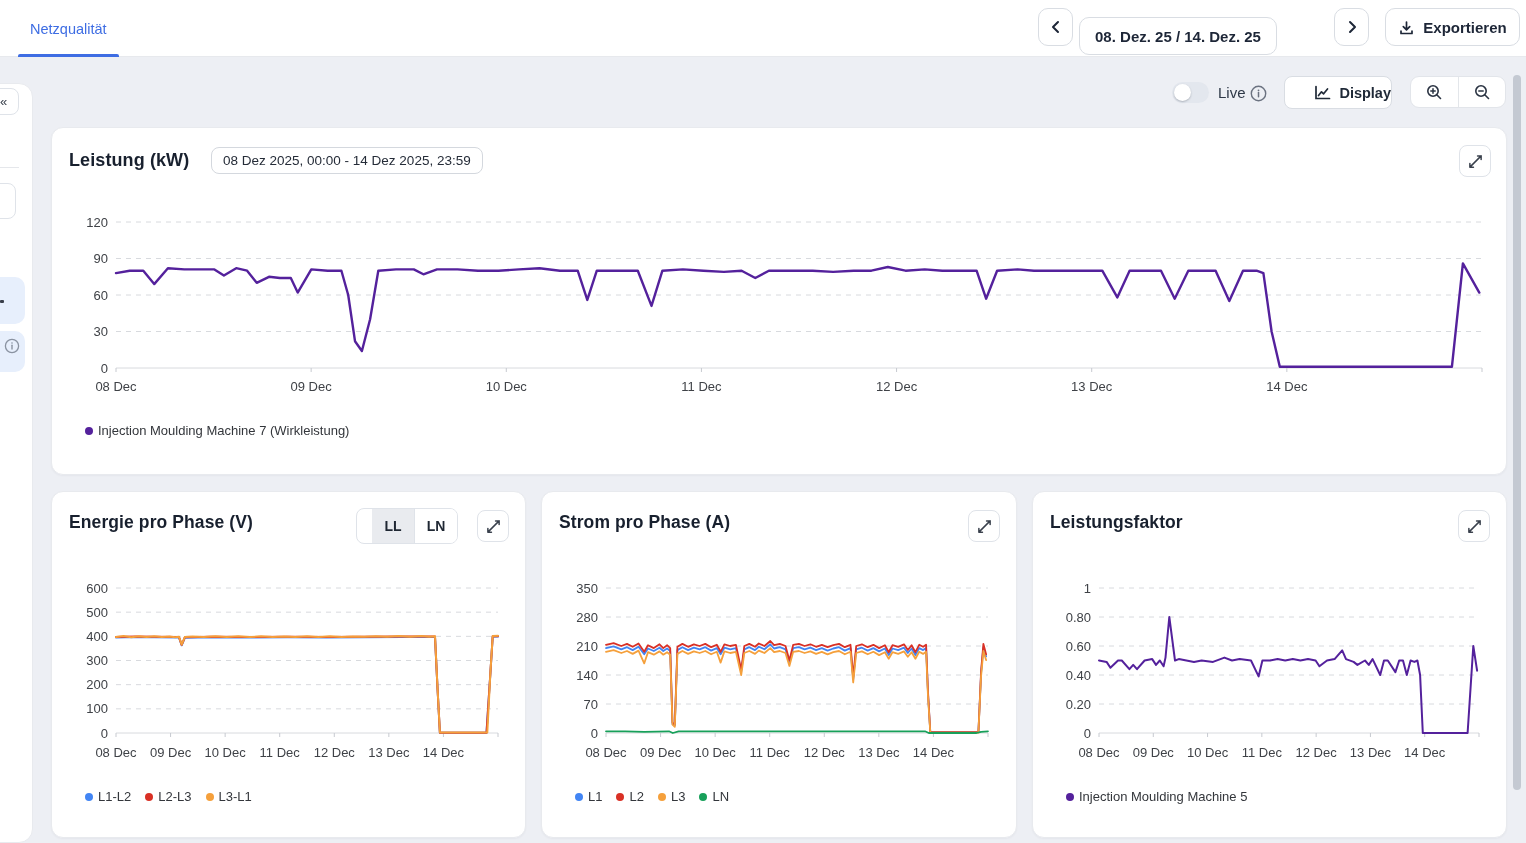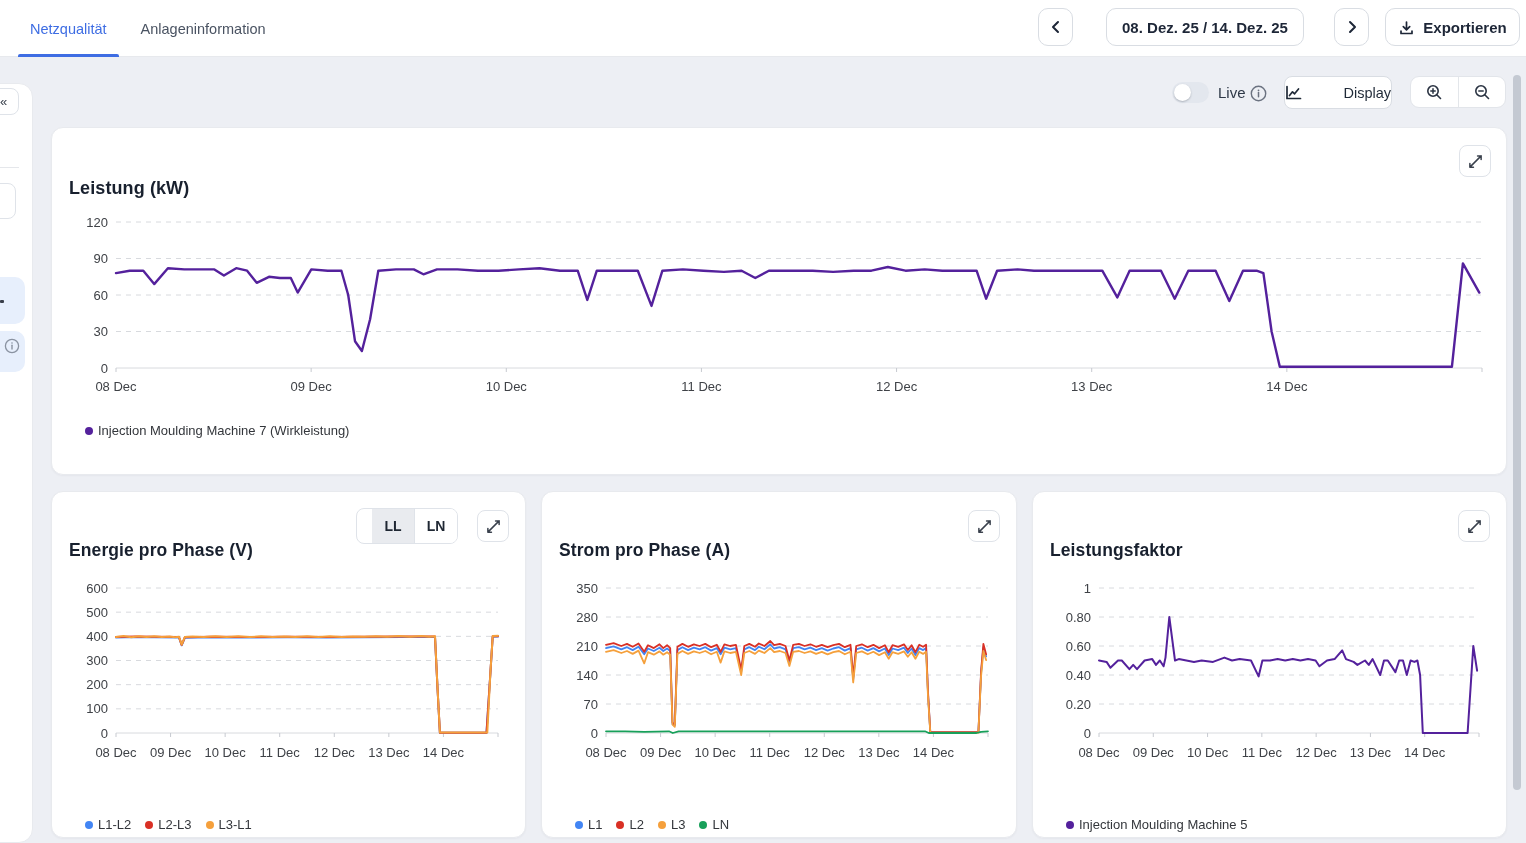--- a/index.html
+++ b/index.html
@@ -7,30 +7,30 @@
   body { font-family:"Liberation Sans", sans-serif; background:#edeff4; position:relative; color:#1c2433; }
 
   
   .topbar { position:absolute; left:0; top:0; width:1526px; height:57px; background:#ffffff; border-bottom:1px solid #e7e9ed; z-index:5; }
   .tabs { position:absolute; left:18px; top:0; height:57px; display:flex; gap:10px; }
   .tab { position:relative; display:flex; align-items:center; gap:7px; padding:0 12px; height:100%; font-size:14.5px; font-weight:500; color:#4a5362; cursor:pointer; }
   .tab.active { color:#3e6de3; }
   .tab.active::after { content:""; position:absolute; left:0; right:0; bottom:0; height:3px; background:#3e6de3; border-radius:2px 2px 0 0; }
   .hbtn { position:absolute; top:8px; height:38px; background:#fff; border:1px solid #d9dde3; border-radius:10px; display:flex; align-items:center; justify-content:center; gap:8px; font-size:15px; font-weight:600; color:#1d2637; cursor:pointer; }
   .navprev { left:1038px; width:35px; }
-  .datebox { left:1106px; width:198px; }
+  .datebox { left:1079px; width:198px;margin-top:9px; }
   .navnext { left:1334px; width:35px; }
   .exportbtn { left:1385px; width:135px; }
 
   
   .toggle-track { position:absolute; left:1172px; top:82px; width:37px; height:21px; background:#e3e7ee; border-radius:11px; cursor:pointer; }
   .toggle-knob { position:absolute; left:2px; top:2px; width:17px; height:17px; background:#fff; border-radius:50%; box-shadow:0 1px 2px rgba(16,24,40,.25); }
   .live-label { position:absolute; left:1218px; top:84px; font-size:15px; color:#2e3847; }
   .info-icn { position:absolute; left:1250px; top:85px; width:17px; height:17px; }
-  .displaybtn { position:absolute; left:1284px; top:76px; width:108px; height:33px; background:#fff; border:1px solid #d9dde3; border-radius:8px; display:flex; align-items:center; justify-content:space-between; gap:8px; font-size:14.5px; font-weight:400; color:#1f2937; cursor:pointer; }
+  .displaybtn { position:absolute; left:1284px; top:76px; width:108px; height:33px; background:#fff; border:1px solid #d9dde3; border-radius:8px; display:flex; align-items:center; justify-content:flex-end; gap:8px; font-size:14.5px; font-weight:700; color:#1f2937; cursor:pointer; }
   .zoomgrp { position:absolute; left:1410px; top:76px; width:96px; height:32px; background:#fff; border:1px solid #e2e5ea; border-radius:9px; display:flex; }
   .zoomcell { flex:1; display:flex; align-items:center; justify-content:center; cursor:pointer; }
   .zoomcell + .zoomcell { border-left:1px solid #e3e6ea; }
 
   
   .scroll-thumb { position:absolute; left:1513px; top:75px; width:8px; height:715px; background:#c4c9d2; border-radius:4px; }
 
   
   .side-panel { position:absolute; left:-20px; top:83px; width:53px; height:760px; background:#fff; border:1px solid #e8eaee; border-radius:14px; z-index:4; }
   .side-collapse { position:absolute; left:-12px; top:88px; width:31px; height:27px; background:#fff; border:1px solid #dfe3e9; border-radius:8px; font-size:13px; color:#39404c; display:flex; align-items:center; justify-content:center; cursor:pointer; z-index:5; }
@@ -41,54 +41,51 @@
   .side-item.two { top:331px; height:41px; }
   .side-mark { position:absolute; left:0; top:300px; width:4px; height:3px; background:#3a3f4a; border-radius:1px; z-index:6; }
   .side-info { position:absolute; left:4px; top:338px; width:16px; height:16px; z-index:6; }
 
   
   .card { position:absolute; background:#fff; border:1px solid #e8eaee; border-radius:12px; box-shadow:0 1px 2px rgba(16,24,40,.04); }
   .card-main  { left:51px; top:127px; width:1456px; height:348px; }
   .card-v     { left:51px; top:491px; width:475px; height:347px; }
   .card-a     { left:541px; top:491px; width:476px; height:347px; }
   .card-pf    { left:1032px; top:491px; width:475px; height:347px; }
-  .card-title { position:absolute; left:17px; top:20px; font-size:17.5px; font-weight:700; color:#18202e; letter-spacing:.1px;margin-top:28px; }
+  .card-title { position:absolute; left:17px; top:20px; font-size:17.5px; font-weight:700; color:#18202e; letter-spacing:.1px; }
   .card-main .card-title { top:22px; font-size:18px; }
   .range-badge { position:absolute; left:159px; top:19px; height:27px; border:1px solid #d4d8de; border-radius:8px; display:flex; align-items:center; padding:0 11px; font-size:13.5px; color:#252c38; background:#fff; }
   .expandbtn { position:absolute; top:18px; width:32px; height:32px; background:#fff; border:1px solid #dfe3e9; border-radius:8px; display:flex; align-items:center; justify-content:center; cursor:pointer; }
   .card-main .expandbtn { left:1407px; top:17px; }
   .card-v .expandbtn { left:425px; }
   .card-a .expandbtn { left:426px; }
   .card-pf .expandbtn { left:425px; }
   .seg-toggle { position:absolute; left:304px; top:16px; width:102px; height:36px; border:1px solid #dfe3e9; border-radius:8px; display:flex; overflow:hidden; background:#fff; }
   .seg-btn { flex:1; display:flex; align-items:center; justify-content:center; font-size:14px; font-weight:600; color:#1f2733; cursor:pointer; background:#fff; border:none; }
   .seg-btn.selected { background:#e9ebef;margin-left:15px; }
   .seg-btn + .seg-btn { border-left:1px solid #dfe3e9; }
 
   .chart-host { position:absolute; left:0; top:0; right:0; bottom:0; }
   .axis-label { font-family:"Liberation Sans", sans-serif; font-size:13px; fill:#3f4247; }
   .legend { position:absolute; left:33px; display:flex; gap:14px; font-size:13px; color:#33363b; }
   .card-main .legend { top:422px; }
-  .card-v .legend, .card-a .legend, .card-pf .legend { top:297px;margin-top:28px; }
+  .card-v .legend, .card-a .legend, .card-pf .legend { top:297px; }
   .card-main .legend { top:295px; }
   .legend-item { display:flex; align-items:center; gap:5px; }
   .legend .dot { width:8px; height:8px; border-radius:50%; flex:none; }
 
   .icn { display:block; }
 </style>
 </head>
 <body>
 
 <div class="topbar">
   <div class="tabs">
     <div class="tab active">
       <span>Netzqualität</span>
-    </div>
-    <div class="tab">
-      <span>Anlageninformation</span>
     </div>
   </div>
 
   <div class="hbtn navprev">
     <svg class="icn" width="16" height="16" viewBox="0 0 16 16">
         <path d="M10 3 L5 8 L10 13" fill="none" stroke="#1d2637" stroke-width="2" stroke-linecap="round" stroke-linejoin="round"></path>
       </svg>
   </div>
   <div class="hbtn datebox">
     <span>08. Dez. 25 / 14. Dez. 25</span>
@@ -149,20 +146,21 @@
 <div class="side-mark"></div>
 <div class="side-item two"></div>
 <svg class="side-info icn" viewBox="0 0 16 16">
     <circle cx="8" cy="8" r="6.6" fill="none" stroke="#8a93a1" stroke-width="1.3"></circle>
     <circle cx="8" cy="5" r="0.8" fill="#8a93a1"></circle>
     <path d="M8 7.2 v3.8" stroke="#8a93a1" stroke-width="1.4" stroke-linecap="round"></path>
   </svg>
 
 <div class="card card-main">
   <div class="card-title">Leistung (kW)</div>
+  <div class="range-badge">08 Dez 2025, 00:00 - 14 Dez 2025, 23:59</div>
   <div class="expandbtn">
     <svg class="icn" width="15" height="15" viewBox="0 0 16 16">
         <path d="M10.2 2 H14 V5.8 M14 2 L2 14 M2 10.2 V14 H5.8" fill="none" stroke="#39404c" stroke-width="1.6" stroke-linecap="round" stroke-linejoin="round"></path>
       </svg>
   </div>
   <div class="chart-host"><svg width="1454" height="346" viewBox="0 0 1454 346">
         <line x1="64" y1="240" x2="1430" y2="240" stroke="#d8dade" stroke-width="1"></line>
         <text x="56" y="244.5" text-anchor="end" class="axis-label">0</text>
         <line x1="64" y1="203.5" x2="1430" y2="203.5" stroke="#d8dade" stroke-width="1" stroke-dasharray="5 5"></line>
         <text x="56" y="208" text-anchor="end" class="axis-label">30</text>

